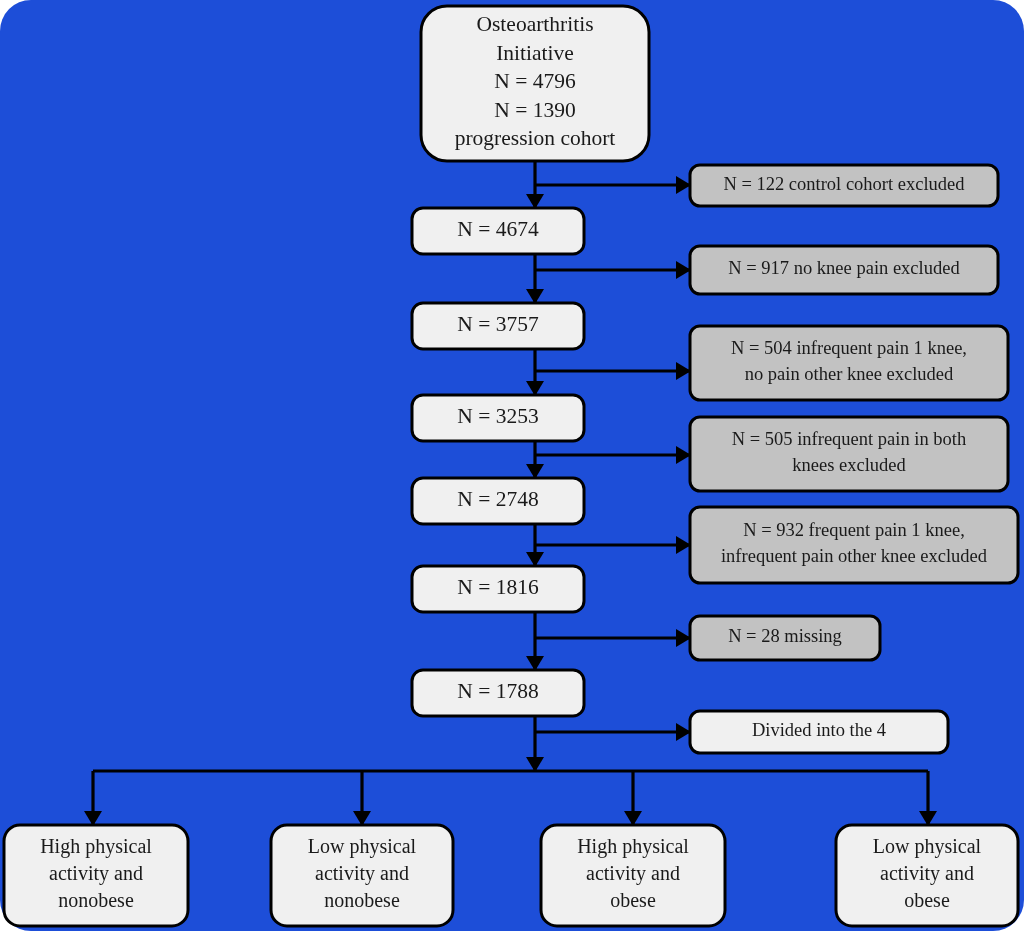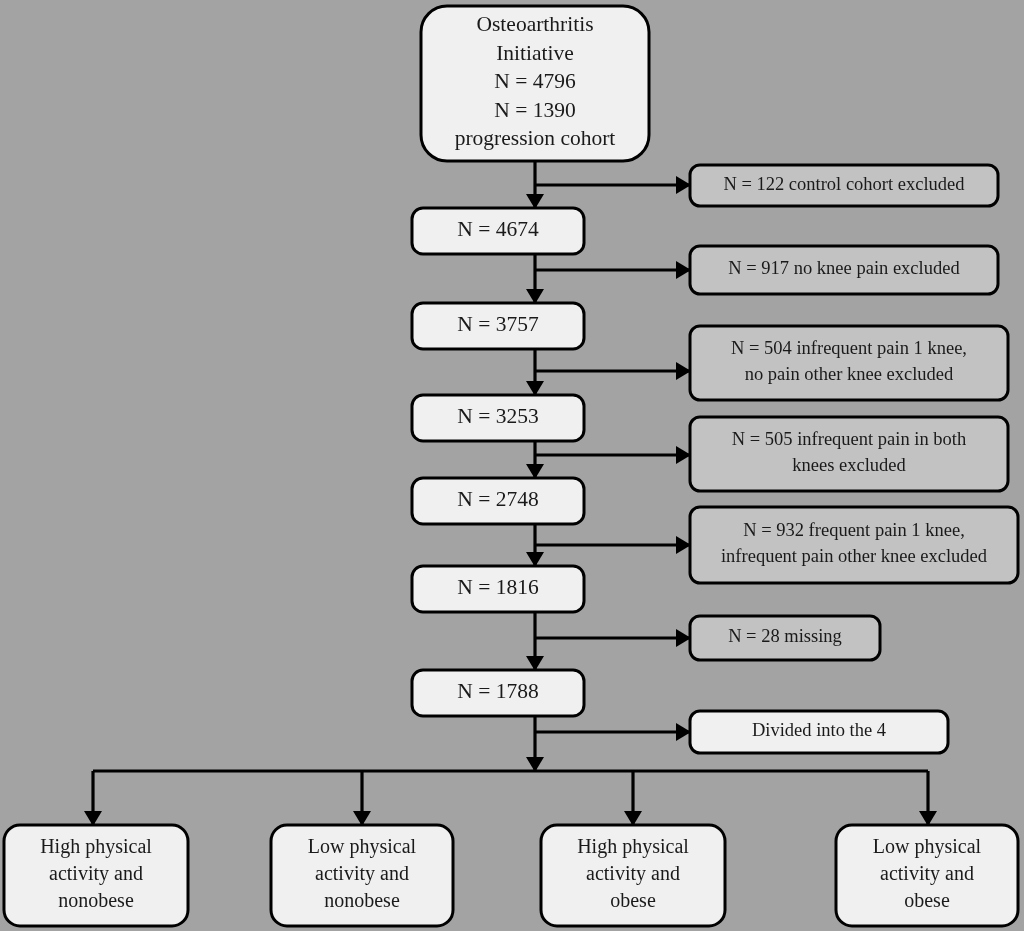--- a/index.html
+++ b/index.html
@@ -10,21 +10,22 @@
   body {
     width: 1024px;
     height: 931px;
     font-family: "Liberation Serif", "DejaVu Serif", serif;
     overflow: hidden;
   }
   #flowchart-root {
     position: relative;
     width: 1024px;
     height: 931px;
-    background: #a3a3a3;
+    background: #1d4ed8;
+    border-radius: 31px;
   }
   svg.flow-canvas {
     position: absolute;
     left: 0;
     top: 0;
     width: 1024px;
     height: 931px;
     display: block;
   }
   .node-rect {

